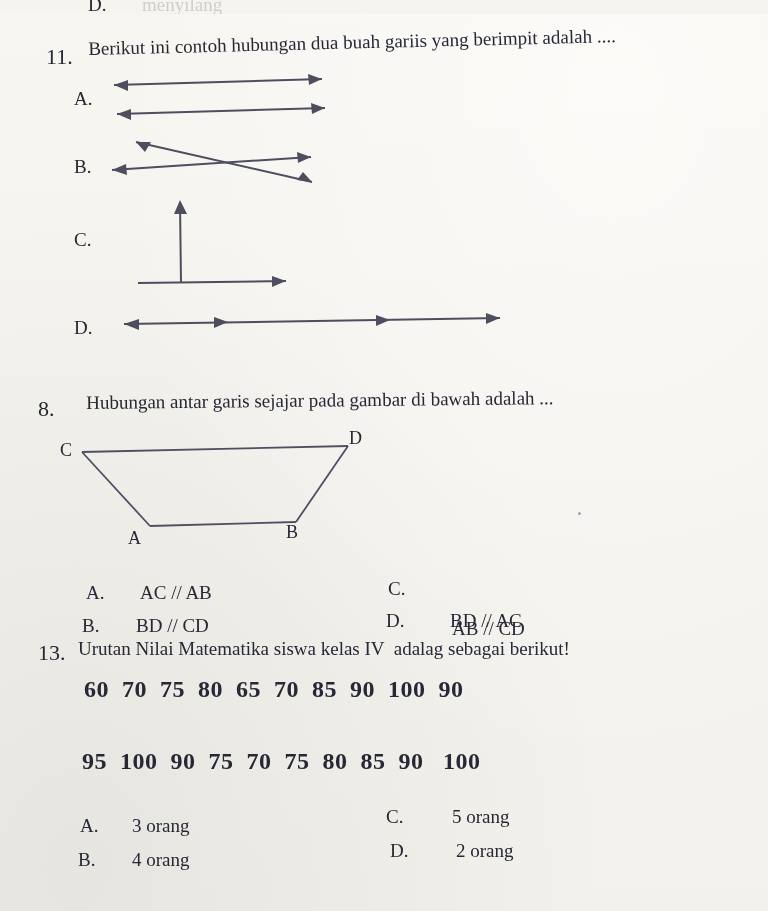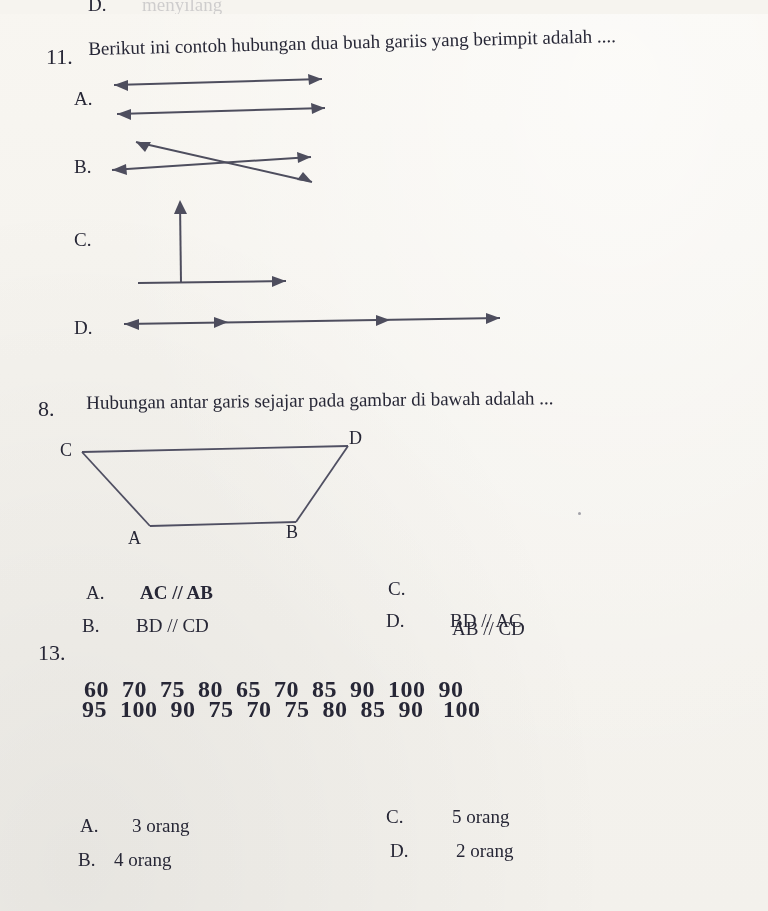--- a/index.html
+++ b/index.html
@@ -156,36 +156,37 @@
     </g>
   </svg>
   <span class="txt" style="left:60px; top:440px; font-size:18px;">C</span>
   <span class="txt" style="left:349px; top:428px; font-size:18px;">D</span>
   <span class="txt" style="left:128px; top:528px; font-size:18px;">A</span>
   <span class="txt" style="left:286px; top:522px; font-size:18px;">B</span>
 
   <div style="position:absolute; left:578px; top:512px; width:3px; height:3px; background:#6b6b7a; border-radius:50%; opacity:0.6;"></div>
 
   <span class="txt opt-label" style="left:86px; top:582px;">A.</span>
-  <span class="txt opt-text" style="left:140px; top:582px;font-weight:bold;">AC // AB</span>
+  <span class="txt opt-text" style="left:140px; top:582px;">AC // AB</span>
   <span class="txt opt-label" style="left:82px; top:615px;">B.</span>
   <span class="txt opt-text" style="left:136px; top:615px;">BD // CD</span>
   <span class="txt opt-label" style="left:388px; top:578px;">C.</span>
   <span class="txt opt-text" style="left:452px; top:578px;margin-top:40px;">AB // CD</span>
   <span class="txt opt-label" style="left:386px; top:610px;">D.</span>
   <span class="txt opt-text" style="left:450px; top:610px;">BD // AC</span>
 
   <span class="txt num" style="left:38px; top:640px;">13.</span>
+  <span class="txt body-line" style="left:78px; top:638px;">Urutan Nilai Matematika siswa kelas IV  adalag sebagai berikut!</span>
 
   <span class="txt data-row" style="left:84px; top:676px;">60  70  75  80  65  70  85  90  100  90</span>
-  <span class="txt data-row" style="left:82px; top:696px;">95  100  90  75  70  75  80  85  90   100</span>
+  <span class="txt data-row" style="left:82px; top:748px;">95  100  90  75  70  75  80  85  90   100</span>
 
 
   <span class="txt opt-label" style="left:80px; top:815px;">A.</span>
   <span class="txt opt-text" style="left:132px; top:815px;">3 orang</span>
   <span class="txt opt-label" style="left:78px; top:849px;">B.</span>
-  <span class="txt opt-text" style="left:114px; top:849px;">4 orang</span>
+  <span class="txt opt-text" style="left:132px; top:849px;">4 orang</span>
   <span class="txt opt-label" style="left:386px; top:806px;">C.</span>
   <span class="txt opt-text" style="left:452px; top:806px;">5 orang</span>
   <span class="txt opt-label" style="left:390px; top:840px;">D.</span>
   <span class="txt opt-text" style="left:456px; top:840px;">2 orang</span>
 
 </div>
 
 </body></html>

